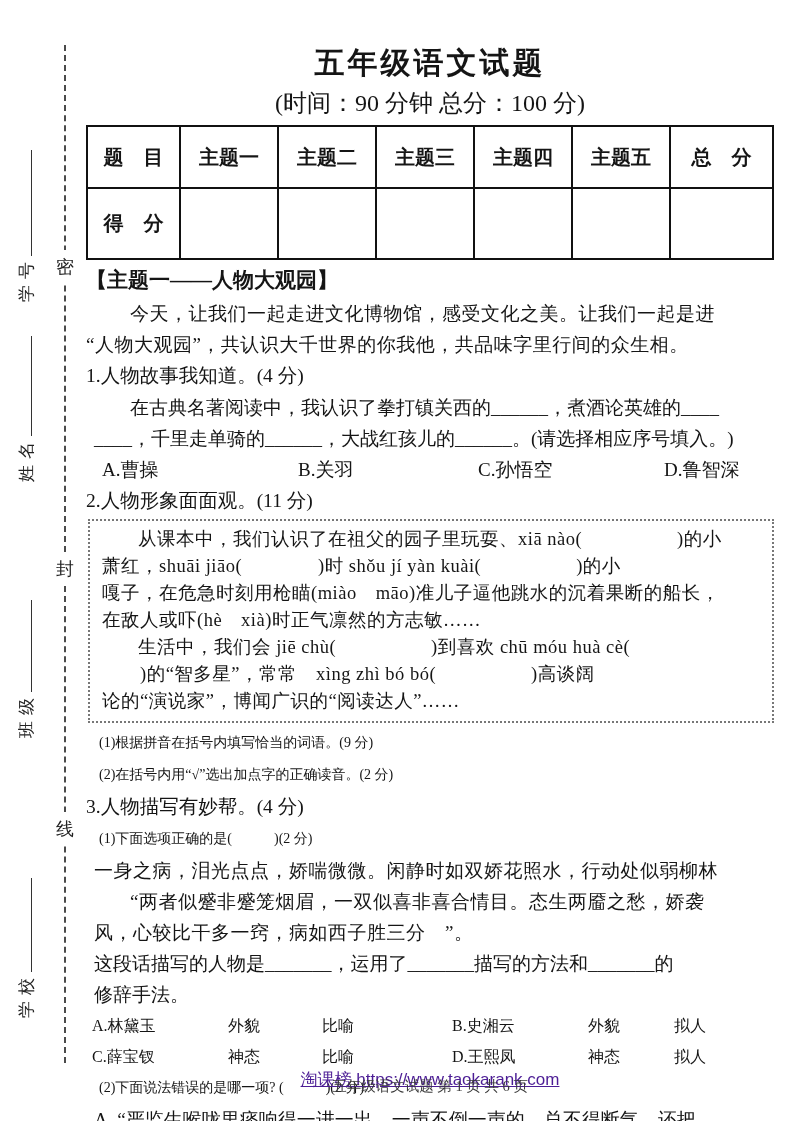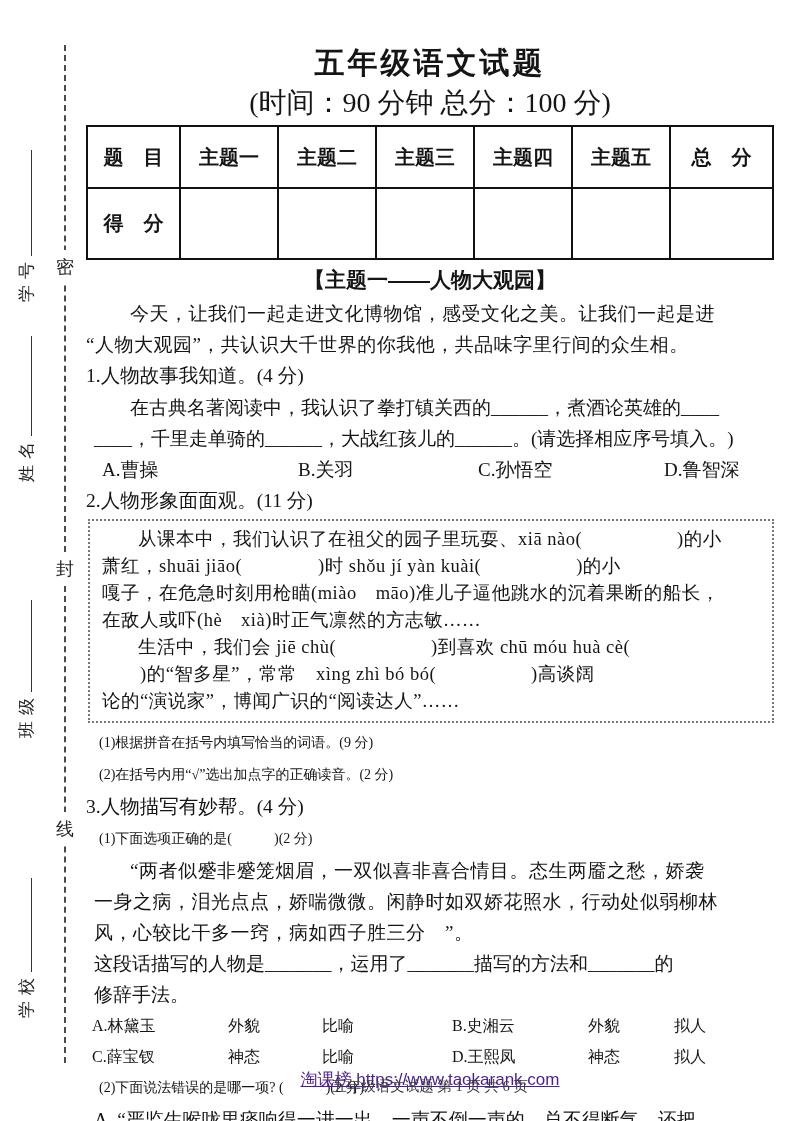--- a/index.html
+++ b/index.html
@@ -22,31 +22,31 @@
   .sg2{top:482px;left:15px}.sg2 .blank{width:100px}
   .sg3{top:738px;left:15px}.sg3 .blank{width:92px}
   .sg4{top:1018px;left:15px}.sg4 .blank{width:94px}
 
   
   .content{position:absolute;left:86px;top:40px;width:688px;}
   .title{font-family:"Liberation Sans","DejaVu Sans",sans-serif;font-weight:bold;
     font-size:31px;line-height:46px;text-align:center;letter-spacing:1px;margin:0;}
   .subtitle{font-family:"Liberation Sans","DejaVu Sans",sans-serif;font-weight:bold;
     font-size:30px;line-height:46px;text-align:center;letter-spacing:3px;margin:0;}
-  .meta{font-size:28px;line-height:30px;text-align:center;margin:2px 0 7px 0;}
+  .meta{font-size:24px;line-height:30px;text-align:center;margin:2px 0 7px 0;}
 
   table.score{border-collapse:collapse;width:100%;table-layout:fixed;
     font-family:"Liberation Sans","DejaVu Sans",sans-serif;}
   table.score td{border:2px solid #111;font-size:20px;font-weight:bold;
     text-align:center;padding:12px;}
   table.score tr.hdr td{height:36px;}
   table.score tr.scr td{height:45px;margin-top:20px;}
 
-  .section-head{font-family:Liberation Sans, sans-serif;
-    font-weight:bold;font-size:21px;line-height:32px;text-align:center;margin:4px 0 2px 0;}
+  .section-head{font-family:Liberation Serif, serif;
+    font-weight:bold;font-size:21px;line-height:32px;margin:4px 0 2px 0;}
 
   .line{font-size:19px;line-height:31px;white-space:nowrap;}
   .kai{letter-spacing:0.5px;}
   .ind{padding-left:44px;}
   .ind2{padding-left:8px;}
   .stem{font-size:19.5px;line-height:32px;}
   .sub{padding-left:13px;font-size:14px;line-height:32px;}
 
   .opt-row{display:flex;font-size:19px;line-height:31px;padding-left:16px;}
   .opt-row .o1{width:196px}.opt-row .o2{width:180px}.opt-row .o3{width:186px}
@@ -151,22 +151,22 @@
     <div class="line kai">在敌人或吓(hè　xià)时正气凛然的方志敏……</div>
     <div class="line kai ind">生活中，我们会 jiē chù(　　　　　)到喜欢 chū móu huà cè(</div>
     <div class="line kai">　　)的“智多星”，常常　xìng zhì bó bó(　　　　　)高谈阔</div>
     <div class="line kai">论的“演说家”，博闻广识的“阅读达人”……</div>
   </div>
   <div class="sub">(1)根据拼音在括号内填写恰当的词语。(9 分)</div>
   <div class="sub">(2)在括号内用“√”选出加点字的正确读音。(2 分)</div>
 
   <div class="stem">3.人物描写有妙帮。(4 分)</div>
   <div class="sub">(1)下面选项正确的是(　　　)(2 分)</div>
+  <div class="line kai ind2">一身之病，泪光点点，娇喘微微。闲静时如双娇花照水，行动处似弱柳林</div>
   <div class="line kai ind">“两者似蹙非蹙笼烟眉，一双似喜非喜合情目。态生两靥之愁，娇袭</div>
-  <div class="line kai ind2">一身之病，泪光点点，娇喘微微。闲静时如双娇花照水，行动处似弱柳林</div>
   <div class="line kai ind2">风，心较比干多一窍，病如西子胜三分　”。</div>
   <div class="line ind2">这段话描写的人物是_______，运用了_______描写的方法和_______的</div>
   <div class="line ind2">修辞手法。</div>
 
   <div class="grid-opts">
     <span>A.林黛玉</span>
     <span>外貌</span>
     <span>比喻</span>
     <span>B.史湘云</span>
     <span>外貌</span>

